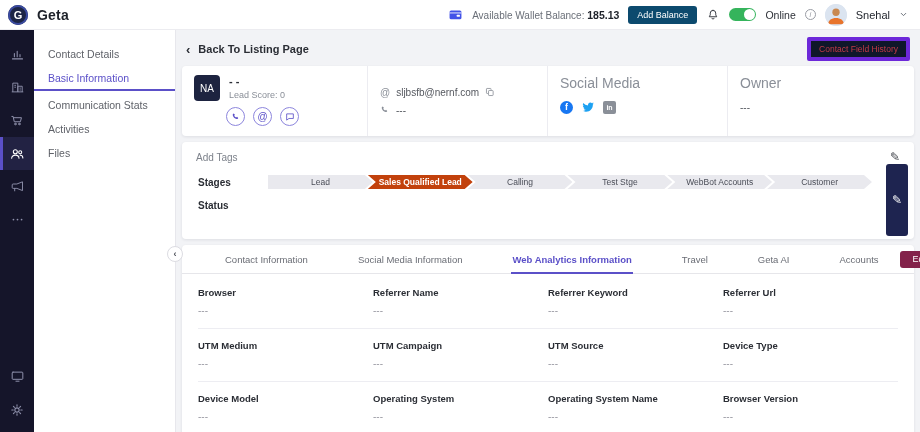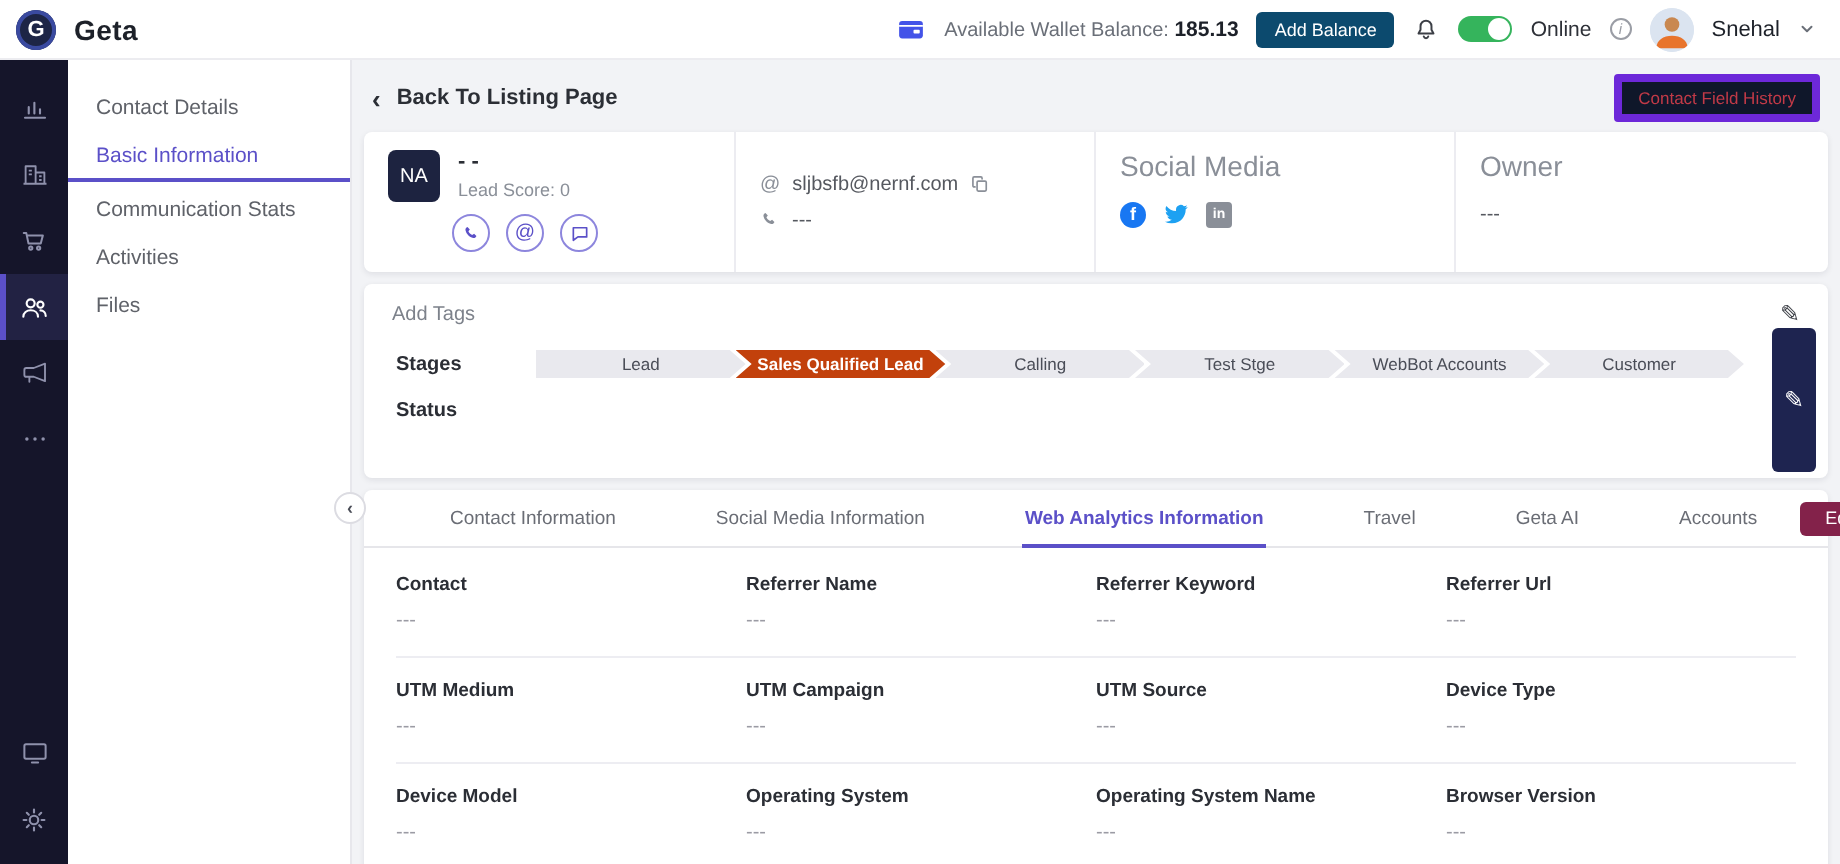--- a/index.html
+++ b/index.html
@@ -336,21 +336,21 @@
           <span class="tab active">Web Analytics Information</span>
           <span class="tab">Travel</span>
           <span class="tab">Geta AI</span>
           <span class="tab">Accounts</span>
           <button class="edit-btn">Edit</button>
         </div>
 
         <div class="fields">
           <div class="field-row">
             <div>
-              <div class="f-label">Contact</div>
+              <div class="f-label">Browser</div>
               <div class="f-value">---</div>
             </div>
             <div>
               <div class="f-label">Referrer Name</div>
               <div class="f-value">---</div>
             </div>
             <div>
               <div class="f-label">Referrer Keyword</div>
               <div class="f-value">---</div>
             </div>

